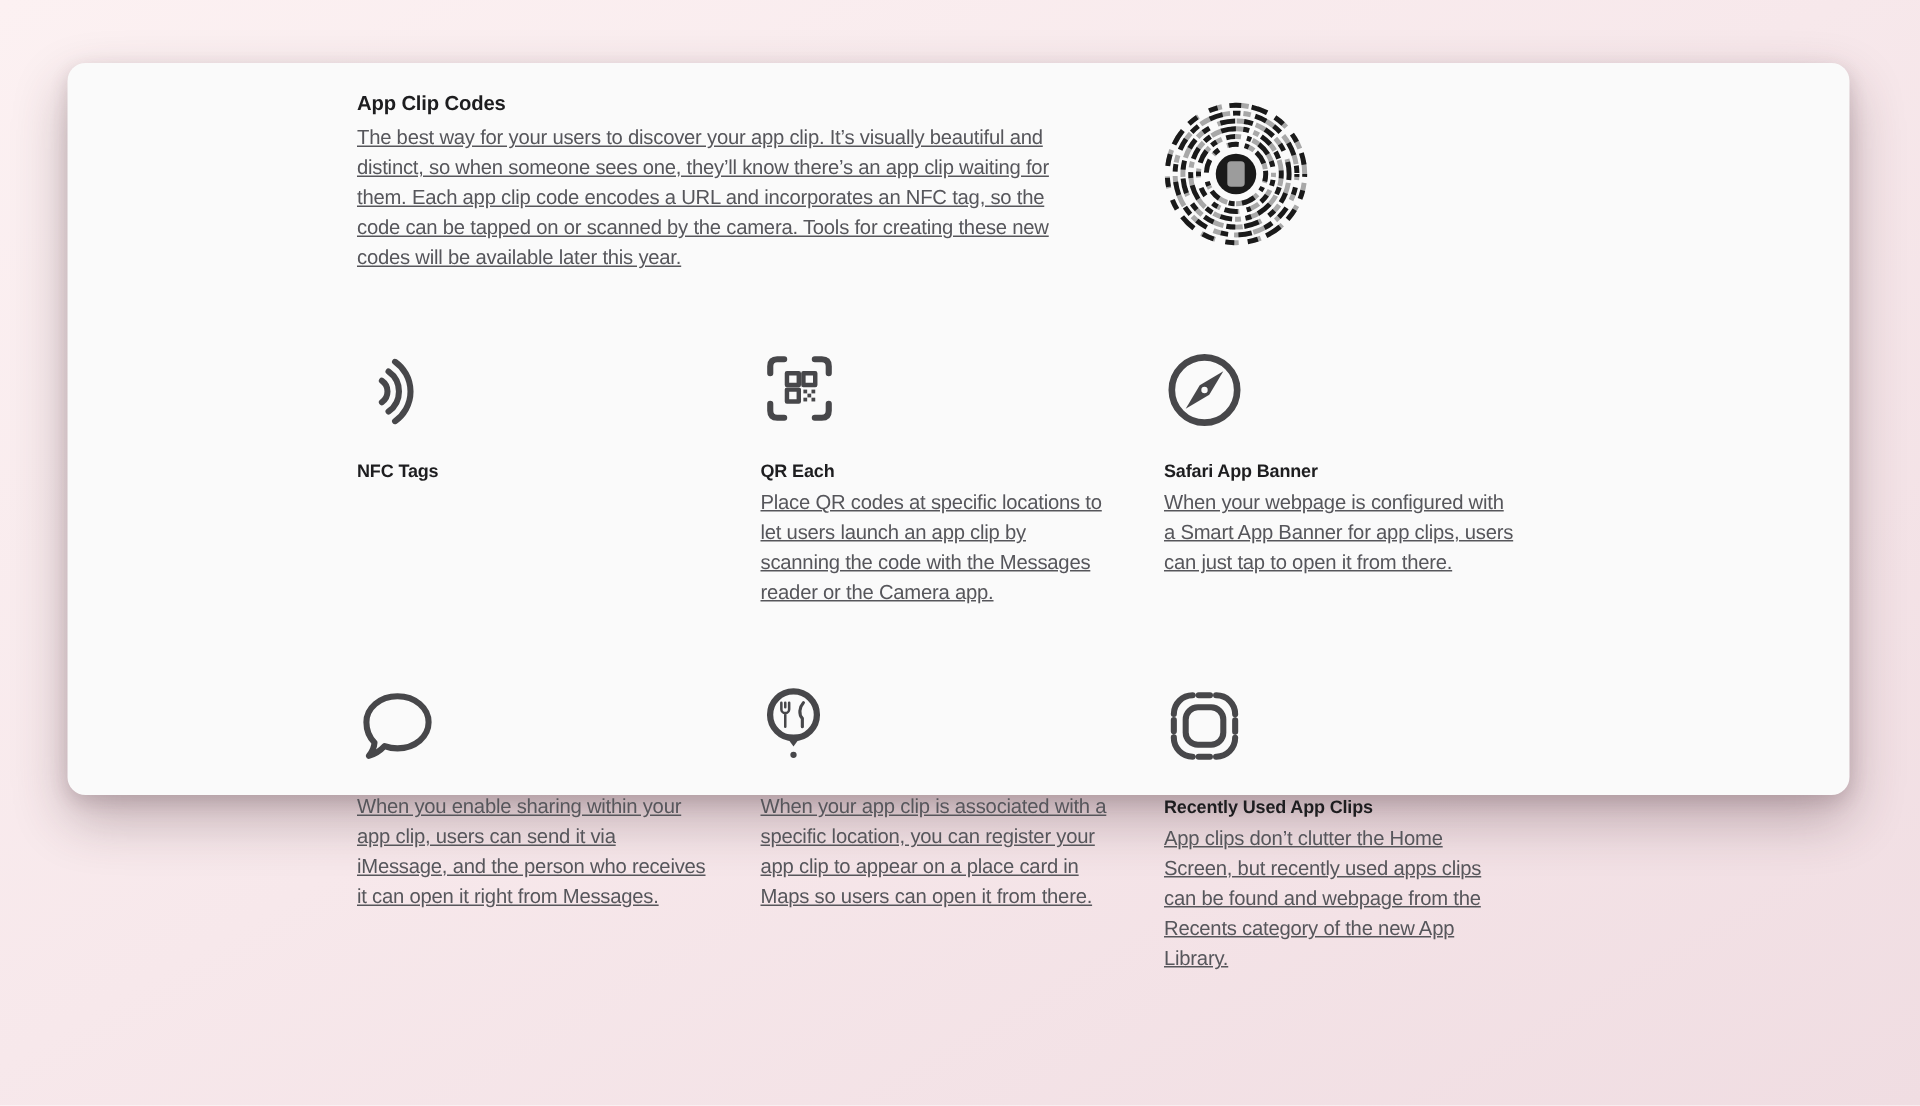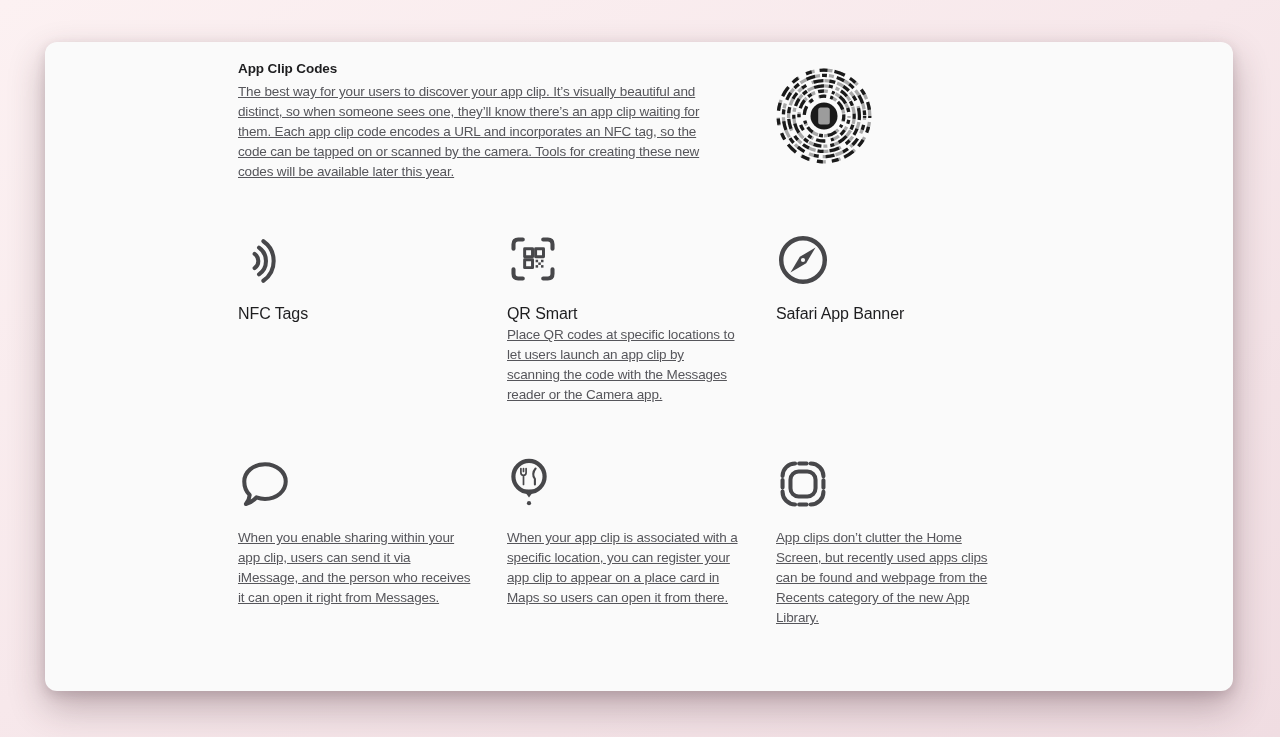--- a/index.html
+++ b/index.html
@@ -5,21 +5,21 @@
   * { margin: 0; padding: 0; box-sizing: border-box; }
   html, body { width: 1280px; height: 737px; overflow: hidden; }
   body {
     font-family: "Liberation Sans", "DejaVu Sans", sans-serif;
     background: linear-gradient(150deg, var(--bg-top, #fcf1f2) 0%, #f7e8eb 48%, var(--bg-bottom, #f0dde2) 100%);
     position: relative;
   }
   .card {
     position: absolute;
     left: 45px; top: 42px;
-    width: 1188px; height: 649px;
+    width: 1188px; height: 488px;
     background: var(--card, #fafafa);
     border-radius: 12px;
     box-shadow: 0 16px 36px rgba(72, 42, 54, 0.32), 0 4px 12px rgba(72, 42, 54, 0.16);
   }
   .hero {
     position: absolute;
     left: 193px; top: 17px;
     width: 472px;
   }
   .hero h1 {
@@ -50,22 +50,22 @@
     column-gap: 36px;
     row-gap: 52px;
   }
   .cell .iconbox {
     height: 58px;
     margin-bottom: 13px;
     display: flex;
     align-items: flex-start;
   }
   .cell h2 {
-    font-size: 16px;
-    font-weight: 400;
+    font-size: 12px;
+    font-weight: 700;
     color: var(--ink, #1d1d1f);
     line-height: 20px;
     margin-bottom: 1px;
     letter-spacing: -0.1px;
   }
   .gicon { stroke: var(--icon, #47474a); fill: none; stroke-linecap: round; stroke-linejoin: round; }
   .gfill { fill: var(--icon, #47474a); stroke: none; }
 </style>
 </head>
 <body style="--bg-top: #fcf1f2; --bg-bottom: #f0dde2; --card: #fafafa; --ink: #1d1d1f; --body: #56565b; --icon: #47474a;">
@@ -121,33 +121,34 @@
           <rect class="gicon" stroke-width="3.2" x="19" y="28.8" width="8.5" height="8.5"></rect>
           <g class="gfill">
             <rect x="30.8" y="28.8" width="2.7" height="2.7"></rect>
             <rect x="36.6" y="28.8" width="2.7" height="2.7"></rect>
             <rect x="33.7" y="31.7" width="2.7" height="2.7"></rect>
             <rect x="30.8" y="34.6" width="2.7" height="2.7"></rect>
             <rect x="36.6" y="34.6" width="2.7" height="2.7"></rect>
           </g>
         </svg>
       </div>
-      <h2>QR Smart</h2>
+      <h2>QR Each</h2>
       <p>Place QR codes at specific locations to let users launch an app clip by scanning the code with the Messages reader or the Camera app.</p>
     </div>
 
     <div class="cell">
       <div class="iconbox">
         <svg width="54" height="54" viewBox="0 0 56 56">
           <circle class="gicon" stroke-width="4.6" cx="28" cy="28" r="22.6"></circle>
           <polygon class="gfill" points="41,15 31.3,31.3 15,41 24.7,24.7"></polygon>
           <circle cx="28" cy="28" r="2.2" fill="#fafafa"></circle>
         </svg>
       </div>
       <h2>Safari App Banner</h2>
+      <p>When your webpage is configured with a Smart App Banner for app clips, users can just tap to open it from there.</p>
     </div>
 
     <div class="cell">
       <div class="iconbox">
         <svg width="54" height="52" viewBox="0 0 56 52">
           <path class="gicon" stroke-width="4.2" d="M28 6.5 C40.4 6.5 49.5 14.8 49.5 24.5 C49.5 34.2 40.4 42.5 28 42.5 C24.8 42.5 21.8 41.9 19.1 40.9 C16.6 43.6 12.6 46.6 8.2 47.7 C10.5 44.8 11.9 41.6 12.1 38.5 C8.6 35 6.5 30 6.5 24.5 C6.5 14.8 15.6 6.5 28 6.5 Z"></path>
         </svg>
       </div>
       <p>When you enable sharing within your app clip, users can send it via iMessage, and the person who receives it can open it right from Messages.</p>
     </div>
@@ -165,17 +166,18 @@
       <p>When your app clip is associated with a specific location, you can register your app clip to appear on a place card in Maps so users can open it from there.</p>
     </div>
 
     <div class="cell">
       <div class="iconbox">
         <svg width="54" height="54" viewBox="0 0 56 56">
           <rect class="gicon" stroke-width="4.2" x="15" y="15" width="26" height="26" rx="8.5"></rect>
           <rect class="gicon" stroke-width="4.2" x="6.8" y="6.8" width="42.4" height="42.4" rx="13" stroke-dasharray="7.8 4.2 20.6 4.2" stroke-dashoffset="32.6" stroke-linecap="butt"></rect>
         </svg>
       </div>
+      <h2>Recently Used App Clips</h2>
       <p>App clips don’t clutter the Home Screen, but recently used apps clips can be found and webpage from the Recents category of the new App Library.</p>
     </div>
 
   </div>
 </div>
 
 </body></html>

